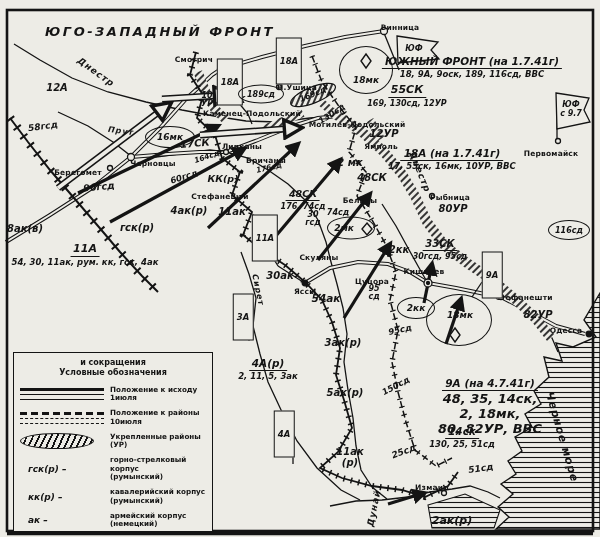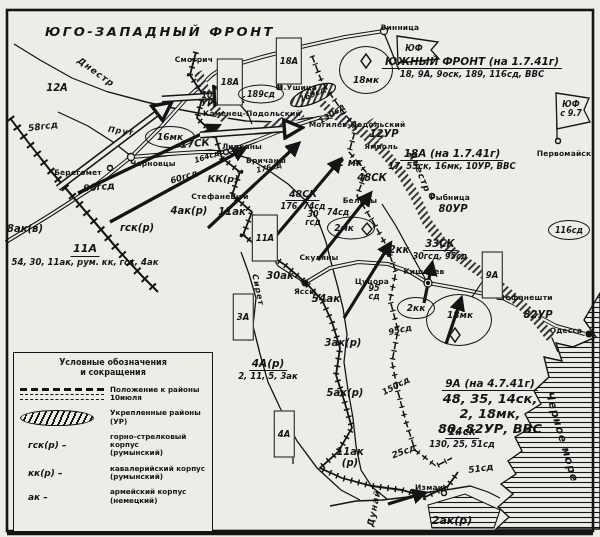--- a/index.html
+++ b/index.html
@@ -255,29 +255,30 @@
       <div class="town" style="left: 266px; top: 160px;">Бричаны</div>
       <div class="town" style="left: 220px; top: 196px;">Стефанешти</div>
       <div class="town" style="left: 319px; top: 257px;">Скуляны</div>
       <div class="town" style="left: 305px; top: 291px;">Яссы</div>
       <div class="town" style="left: 372px; top: 281px;">Цуцора</div>
       <div class="town" style="left: 424px; top: 271px;">Кишинев</div>
       <div class="town" style="left: 360px; top: 200px;">Бельцы</div>
       <div class="town" style="left: 450px; top: 197px;">Рыбница</div>
       <div class="town" style="left: 524px; top: 297px;">Стефанешти</div>
       <div class="town" style="left: 566px; top: 330px;">Одесса</div>
-      <div class="town" style="left: 564px; top: 153px;">Первомайск</div>
+      <div class="town" style="left: 532px; top: 153px; padding-left: 38px;">Первомайск</div>
       <div class="town" style="left: 432px; top: 487px;">Измаил</div>
       <div class="river-lbl" style="left: 96px; top: 72px; font-size: 9px; transform: translate(-50%, -50%) rotate(36deg);">Днестр</div>
       <div class="river-lbl" style="left: 121px; top: 131px; font-size: 8px; transform: translate(-50%, -50%) rotate(8deg);">Прут</div>
       <div class="river-lbl" style="left: 258px; top: 290px; font-size: 8px; transform: translate(-50%, -50%) rotate(78deg);">Сирет</div>
       <div class="river-lbl" style="left: 420px; top: 172px; font-size: 9px; transform: translate(-50%, -50%) rotate(68deg);">Днестр</div>
       <div class="river-lbl" style="left: 374px; top: 508px; font-size: 9px; transform: translate(-50%, -50%) rotate(-78deg);">Дунай</div>
       <div class="river-lbl" style="left: 562px; top: 437px; font-size: 11px; transform: translate(-50%, -50%) rotate(74deg);">Черное море</div>
       <div class="heading" style="left: 472px; top: 50px;"><span class="h-title" style="font-size: 10.5px;">ЮЖНЫЙ ФРОНТ (на 1.7.41г)</span><span class="h-sub" style="font-size: 8.5px;">18, 9А, 9оск, 189, 116сд, ВВС</span></div>
+      <div class="heading" style="left: 407px; top: 78px;"><span class="h-title" style="font-size: 11px;">55СК</span><span class="h-sub" style="font-size: 8px;">169, 130сд, 12УР</span></div>
       <div class="heading" style="left: 452px; top: 142px;"><span class="h-title" style="font-size: 10.5px;">18А (на 1.7.41г)</span><span class="h-sub" style="font-size: 8.5px;">17, 55ск, 16мк, 10УР, ВВС</span></div>
       <div class="heading" style="left: 85px; top: 237px;"><span class="h-title" style="font-size: 11px;">11А</span><span class="h-sub" style="font-size: 8.5px;">54, 30, 11ак, рум. кк, гск, 4ак</span></div>
       <div class="heading" style="left: 303px; top: 182px;"><span class="h-title" style="font-size: 9.5px;">48СК</span><span class="h-sub" style="font-size: 8px;">176, 74сд</span></div>
       <div class="heading" style="left: 440px; top: 232px;"><span class="h-title" style="font-size: 10px;">33СК</span><span class="h-sub" style="font-size: 8px;">30гсд, 95сд</span></div>
       <div class="heading" style="left: 268px; top: 352px;"><span class="h-title" style="font-size: 10.5px;">4А(р)</span><span class="h-sub" style="font-size: 8.5px;">2, 11, 5, 3ак</span></div>
       <div class="heading" style="left: 490px; top: 372px;"><span class="h-title" style="font-size: 10.5px;">9А (на 4.7.41г)</span><span class="h-sub" style="font-size: 13px;">48, 35, 14ск, 2, 18мк,
 80, 82УР, ВВС</span></div>
       <div class="heading" style="left: 462px; top: 420px;"><span class="h-title" style="font-size: 10.5px;">14ск</span><span class="h-sub" style="font-size: 8.5px;">130, 25, 51сд</span></div>
       <div class="flagbox" style="left: 230px; top: 82px;">18А</div>
       <div class="flagbox" style="left: 289px; top: 61px;">18А</div>
@@ -299,24 +300,31 @@
       <div class="oval" style="left: 351px; top: 228px; width: 46px; height: 21px;"></div>
       <div class="oval-lbl" style="left: 344px; top: 228px; font-size: 9px;">2мк</div>
       <div class="oval" style="left: 416px; top: 308px; width: 36px; height: 20px;"></div>
       <div class="oval-lbl" style="left: 416px; top: 308px; font-size: 9px;">2кк</div>
       <div class="oval" style="left: 459px; top: 320px; width: 64px; height: 50px;"></div>
       <div class="oval-lbl" style="left: 460px; top: 315px; font-size: 9px;">18мк</div>
     </div>
 
   <div id="legend">
     <div class="leg-title">
+      <div>и сокращения</div>
       <div>Условные обозначения</div>
-      <div>и сокращения</div>
     </div>
     <div id="legend-rows">
+        <div class="leg-row">
+          <div class="leg-sym">
+            <div class="sym-solid-a"></div>
+            <div class="sym-solid-b"></div>
+          </div>
+          <div class="leg-txt">Положение к исходу 1июля</div>
+        </div>
         <div class="leg-row">
           <div class="leg-sym">
             <div class="sym-dash-a"></div>
             <div class="sym-dash-b"></div>
           </div>
           <div class="leg-txt">Положение к районы 10июля</div>
         </div>
         <div class="leg-row">
           <div class="leg-sym">
             <div class="sym-ur"></div>

